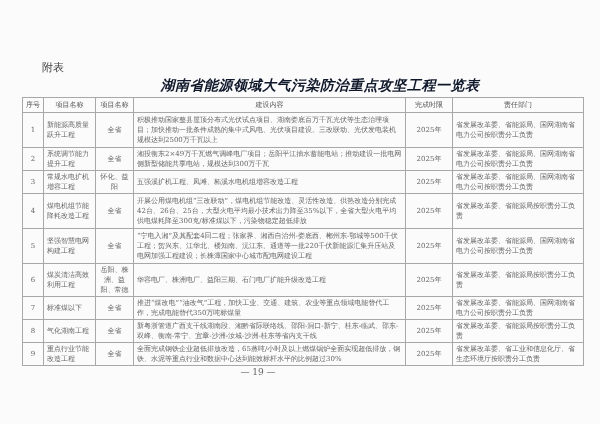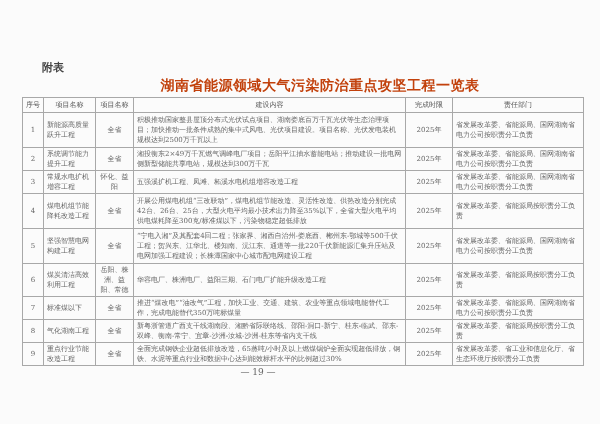--- a/index.html
+++ b/index.html
@@ -1,25 +1,25 @@
 <!DOCTYPE html>
 <html><head>
 <meta charset="utf-8">
 <style>
   html, body { margin: 0; padding: 0; }
   body {
     width: 600px; height: 424px; background: #fbfbfb; position: relative; overflow: hidden;
     font-family: "DejaVu Serif", serif; color: #555;
   }
   .appendix {
-    position: absolute; left: 42px; top: 60px; font-size: 11px; font-weight: bold; color: #444;
+    position: absolute; left: 42px; top: 60px; font-size: 11px; font-weight: normal; color: #444;
   }
   .title {
     position: absolute; left: 0; width: 600px; top: 77px; text-align: center;
-    font-size: 14px; font-weight: bold; color: #c2410c; letter-spacing: 0.5px; left: 60px; width: 520px;
+    font-size: 14px; font-weight: bold; color: #0f172a; letter-spacing: 0.5px; left: 60px; width: 520px; font-style: italic;
   }
   table {
     position: absolute; left: 22px; top: 97px; width: 561px;
     border-collapse: collapse; table-layout: fixed;
     font-size: 7px; line-height: 10px; color: #666;
   }
   td, th {
     border: 1px solid #a8a8a8; padding: 1px 3px; vertical-align: middle;
     font-weight: normal; overflow: hidden;
   }
@@ -54,21 +54,21 @@
       <th>建设内容</th>
       <th>完成时限</th>
       <th>责任部门</th>
     </tr>
   </thead>
   <tbody>
     <tr style="height:35px">
       <td class="c">1</td>
       <td class="l">新能源高质量跃升工程</td>
       <td class="c">全省</td>
-      <td class="l">积极推动国家整县屋顶分布式光伏试点项目、湖南娄底百万千瓦光伏等生态治理项目；加快推动一批条件成熟的集中式风电、光伏项目建设。项目名称、光伏发电装机规模达到2500万千瓦以上</td>
+      <td class="l">积极推动国家整县屋顶分布式光伏试点项目、湖南娄底百万千瓦光伏等生态治理项目；加快推动一批条件成熟的集中式风电、光伏项目建设。三改联动、光伏发电装机规模达到2500万千瓦以上</td>
       <td class="c">2025年</td>
       <td class="l">省发展改革委、省能源局、国网湖南省电力公司按职责分工负责</td>
     </tr>
     <tr style="height:23px">
       <td class="c">2</td>
       <td class="l">系统调节能力提升工程</td>
       <td class="c">全省</td>
       <td class="l">湘投衡东2×49万千瓦燃气调峰电厂项目；岳阳平江抽水蓄能电站；推动建设一批电网侧新型储能共享电站，规模达到300万千瓦</td>
       <td class="c">2025年</td>
       <td class="l">省发展改革委、省能源局、国网湖南省电力公司按职责分工负责</td>

